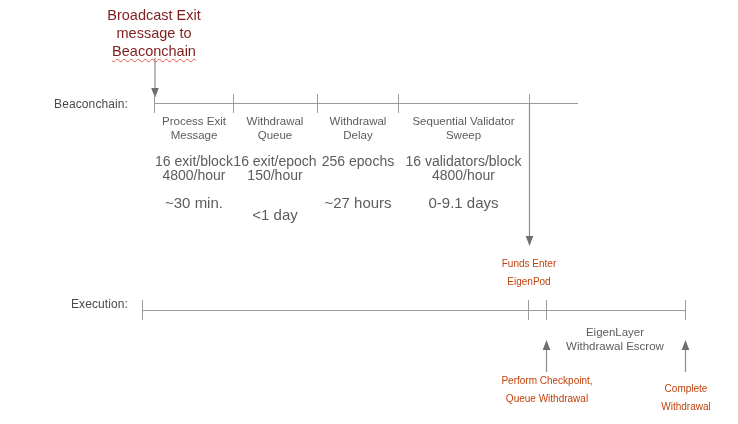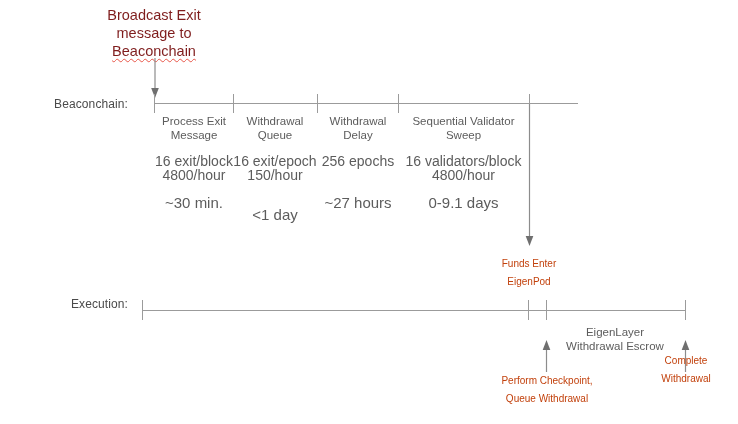--- a/index.html
+++ b/index.html
@@ -204,18 +204,18 @@
   <svg class="arrow-svg" style="left:677px;top:340px;" width="18" height="32" viewBox="0 0 18 32">
     <line x1="8.5" y1="32" x2="8.5" y2="6" stroke="#8c8c8c" stroke-width="1.2"></line>
     <polygon points="8.5,0 4.7,10 12.3,10" fill="#6f6f6f"></polygon>
   </svg>
 
   <div class="abs big-note" style="left:457px;top:372px;width:180px;">
     <div>Perform Checkpoint,</div>
     <div>Queue Withdrawal</div>
   </div>
 
-  <div class="abs big-note" style="left:641px;top:352px;width:90px;">
+  <div class="abs big-note" style="left:641px;top:380px;width:90px;">
     <div>Complete</div>
     <div>Withdrawal</div>
   </div>
 
 </div>
 
 </body></html>

